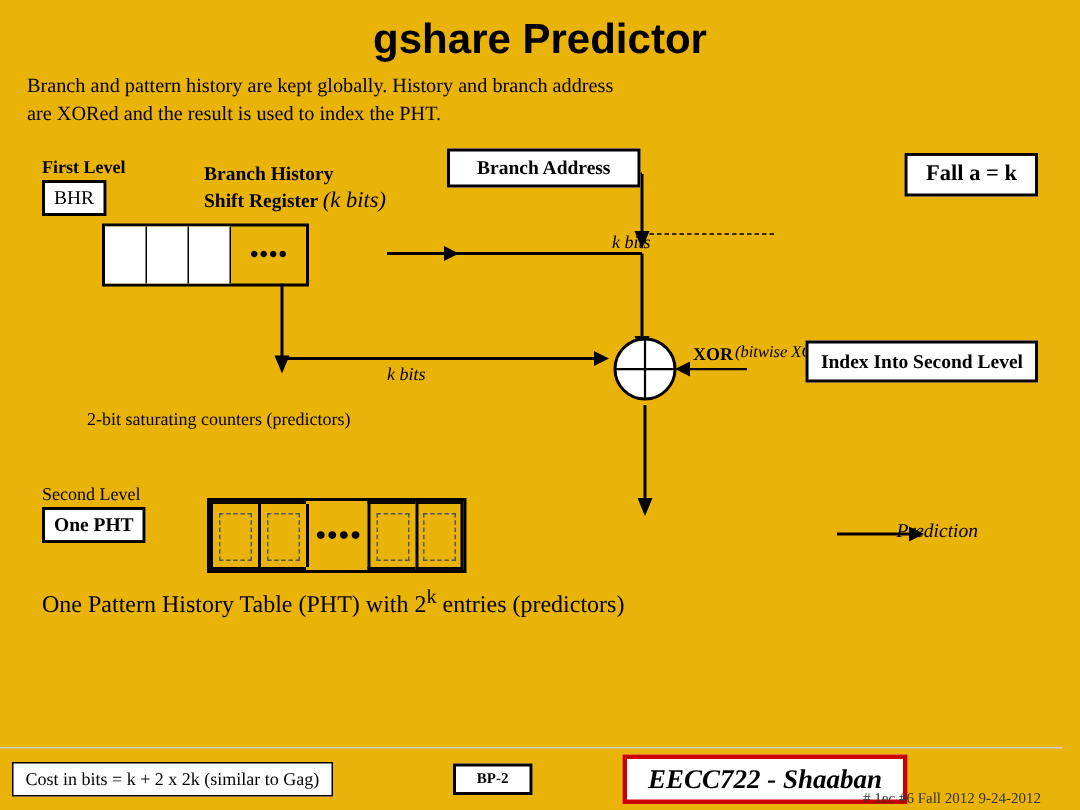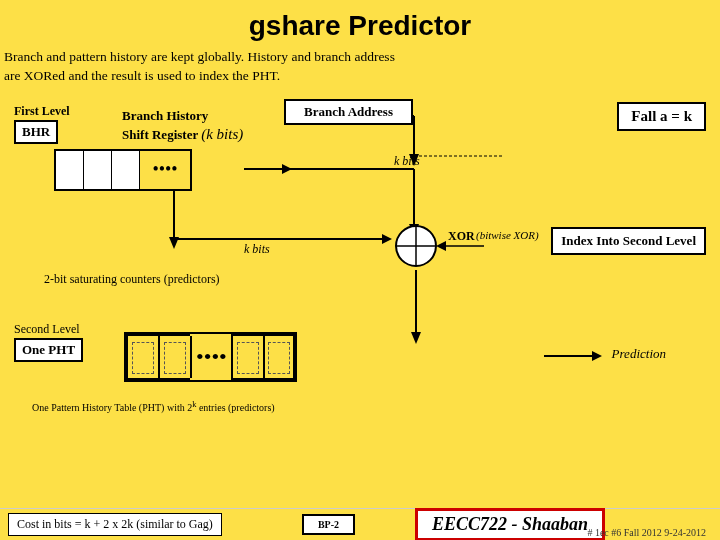--- a/index.html
+++ b/index.html
@@ -7,22 +7,22 @@
       width: 720px;
       height: 540px;
       background: #fff;
       font-family: 'Times New Roman', Times, serif;
       overflow: hidden;
       position: relative;
     }
     .slide {
       width: 720px;
       height: 540px;
-      background: #fde047;
-      padding: 10px 4px;
+      background: #eab308;
+      padding: 10px 18px;
       position: relative;
     }
     .title {
       text-align: center;
       font-size: 28px;
       font-weight: bold;
       margin-bottom: 6px;
       font-family: Arial, sans-serif;
     }
     .description {
@@ -43,21 +43,21 @@
       font-size: 12px;
       font-weight: bold;
     }
     .bhr-box {
       position: absolute;
       left: 10px;
       top: 26px;
       border: 2px solid #000;
       padding: 2px 6px;
       font-size: 13px;
-      font-weight: bold;
+      font-weight: normal;
       background: #fff;
     }
     
     .branch-address-box {
       position: absolute;
       left: 280px;
       top: 5px;
       border: 2px solid #000;
       padding: 3px 18px;
       font-size: 13px;
@@ -212,30 +212,30 @@
       position: absolute;
       right: 50px;
       top: 252px;
       font-size: 13px;
       font-style: italic;
     }
     
     .pht-note {
       position: absolute;
       bottom: 50px;
-      left: 28px;
-      font-size: 10px;
+      left: 10px;
+      font-size: 16px;
     }
     
     .bottom-bar {
       position: absolute;
       bottom: 0;
       left: 0;
-      right: 0;
-      height: 32px;
+      right: 12px;
+      height: 42px;
       display: flex;
       align-items: center;
       border-top: 1px solid #ccc;
     }
     .cost-label {
       font-size: 12px;
       border: 1px solid #000;
       padding: 3px 8px;
       margin-left: 8px;
       background: #fff;

